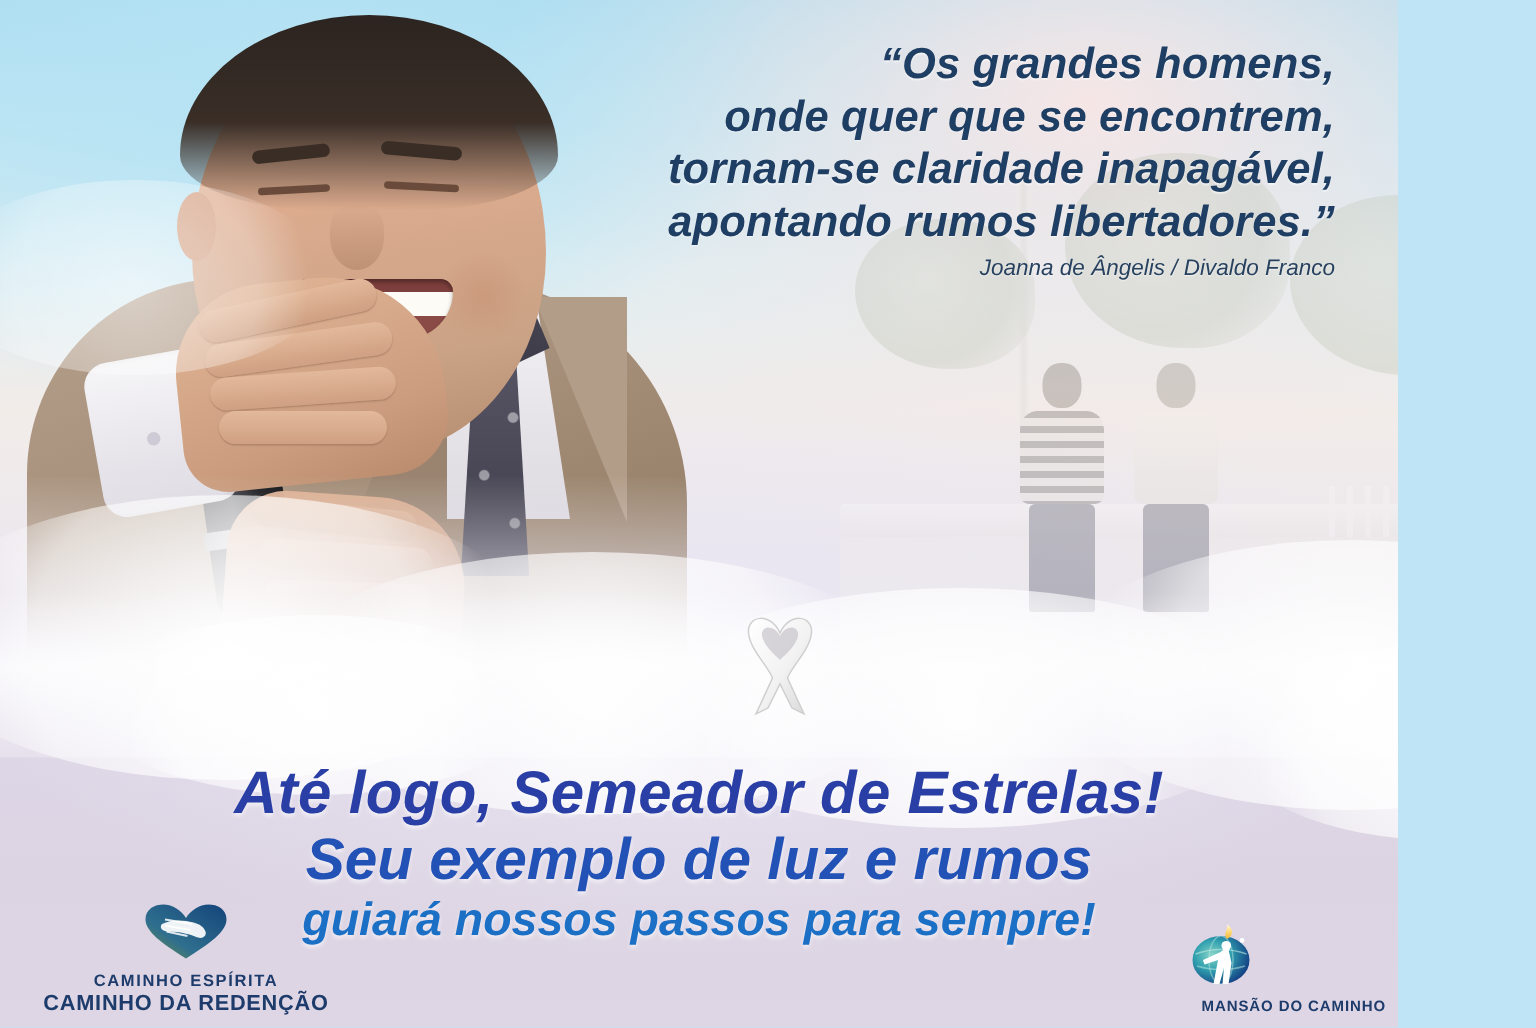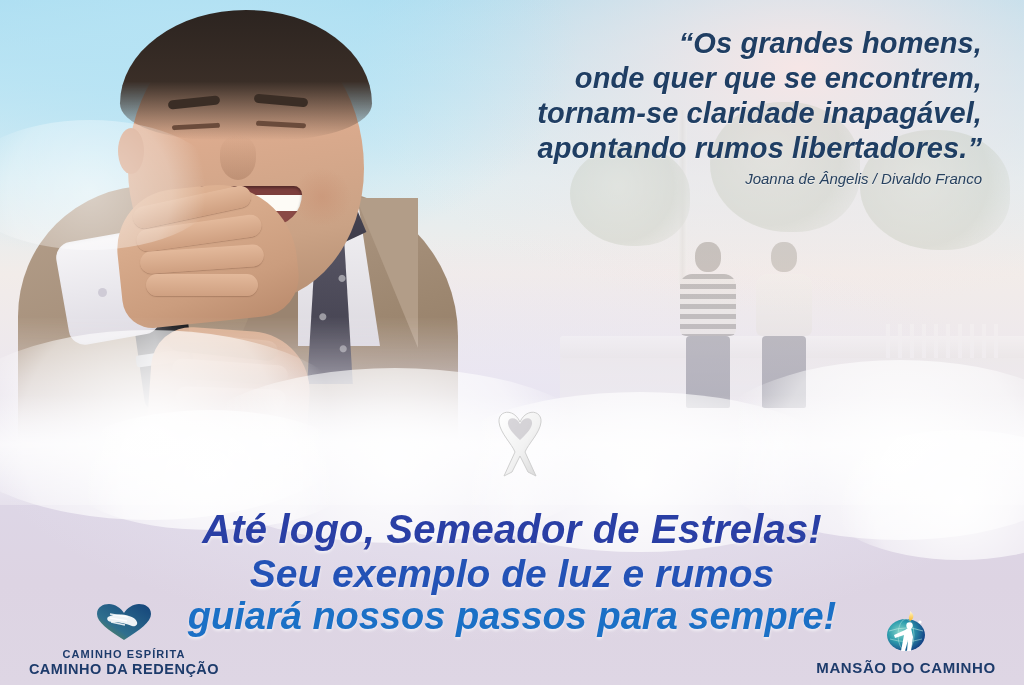--- a/index.html
+++ b/index.html
@@ -4,21 +4,21 @@
 <style>
   * { margin:0; padding:0; box-sizing:border-box; }
   html,body { width:1024px; height:685px; overflow:hidden; }
   body {
     font-family:"Liberation Sans", sans-serif;
     background:#bfe4f5;
   }
 
   #poster {
     position:relative;
-    width:1024px; height:685px;
+    width:932px; height:685px;
     overflow:hidden;
     background:
       radial-gradient(ellipse 55% 45% at 18% 8%, #b6e3f4 0%, rgba(182,227,244,0) 70%),
       radial-gradient(ellipse 60% 50% at 78% 10%, #f6e6e6 0%, rgba(246,230,230,0) 72%),
       radial-gradient(ellipse 70% 40% at 50% 64%, #e9e6f3 0%, rgba(233,230,243,0) 75%),
       linear-gradient(180deg,
         #a9dcf0 0%,
         #bfe5f3 12%,
         #dfeef2 26%,
         #f2ece9 40%,
@@ -224,31 +224,31 @@
   .headline {
     position:absolute; left:0; right:0; top:484px;
     text-align:center;
     font-style:italic; font-weight:bold;
     line-height:1.04;
     margin-top:25px;
   }
   .hl-line { display:block; white-space:nowrap; text-shadow:0 2px 3px rgba(255,255,255,.6); }
   .hl-1 { font-size:40px; color:#2a3fa5; letter-spacing:.2px; }
   .hl-2 { font-size:39px; color:#2352b6; margin-top:3px; }
-  .hl-3 { font-size:38px; color:#1b70c6; margin-top:3px; }
+  .hl-3 { font-size:31px; color:#1b70c6; margin-top:3px; }
 
   
   .logo { position:absolute; bottom:8px; text-align:center; }
   .logo-left  { left:14px;  width:220px; }
   .logo-right { right:8px;  width:220px; }
   .logo-mark { display:block; margin:0 auto 3px; }
   .logo-text { font-weight:bold; color:#1d3b6b; line-height:1.12; letter-spacing:.4px; }
   .logo-t1 { font-size:11px; letter-spacing:1.1px; }
   .logo-t2 { font-size:14.5px; letter-spacing:.5px; }
-  .logo-t-single { font-size:15px; letter-spacing:.6px; }
+  .logo-t-single { font-size:10px; letter-spacing:.6px;text-align:right; }
 </style>
 </head>
 <body>
 
 <div id="poster">
 
   <div class="bg-scene">
     <div class="bg-ground"></div>
     <div class="bg-wall"></div>
     <div class="bg-fence"></div>

